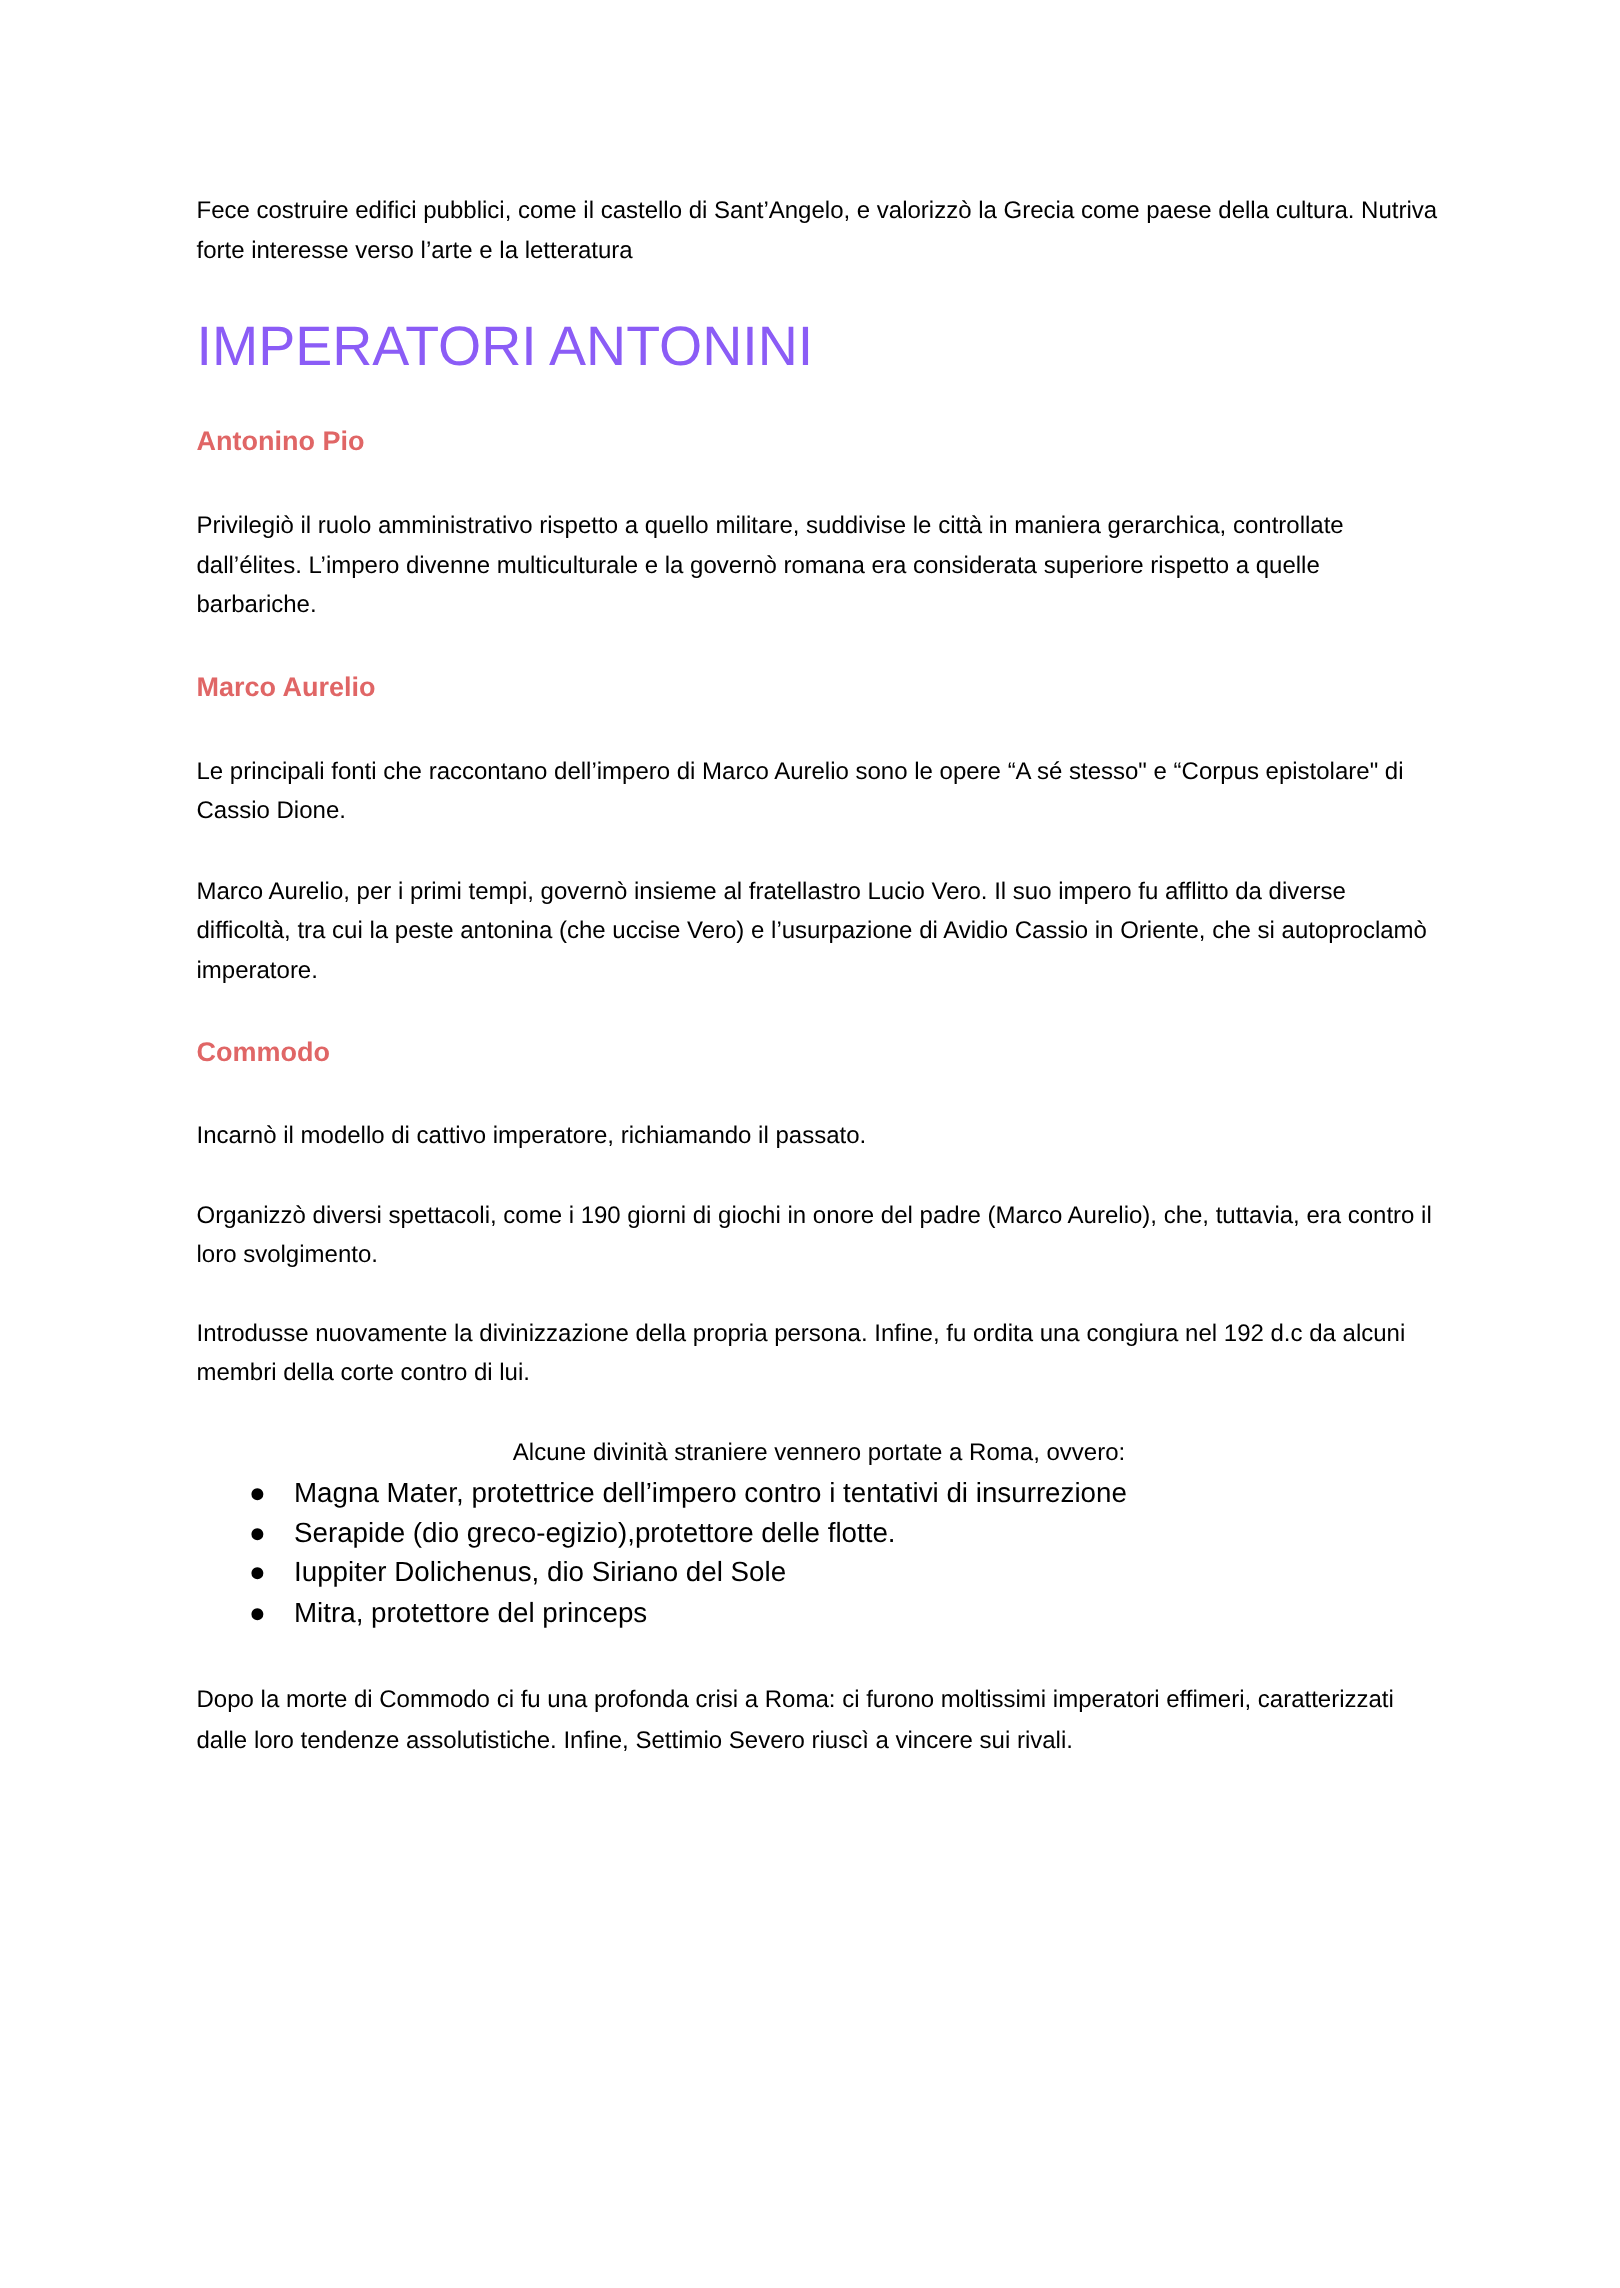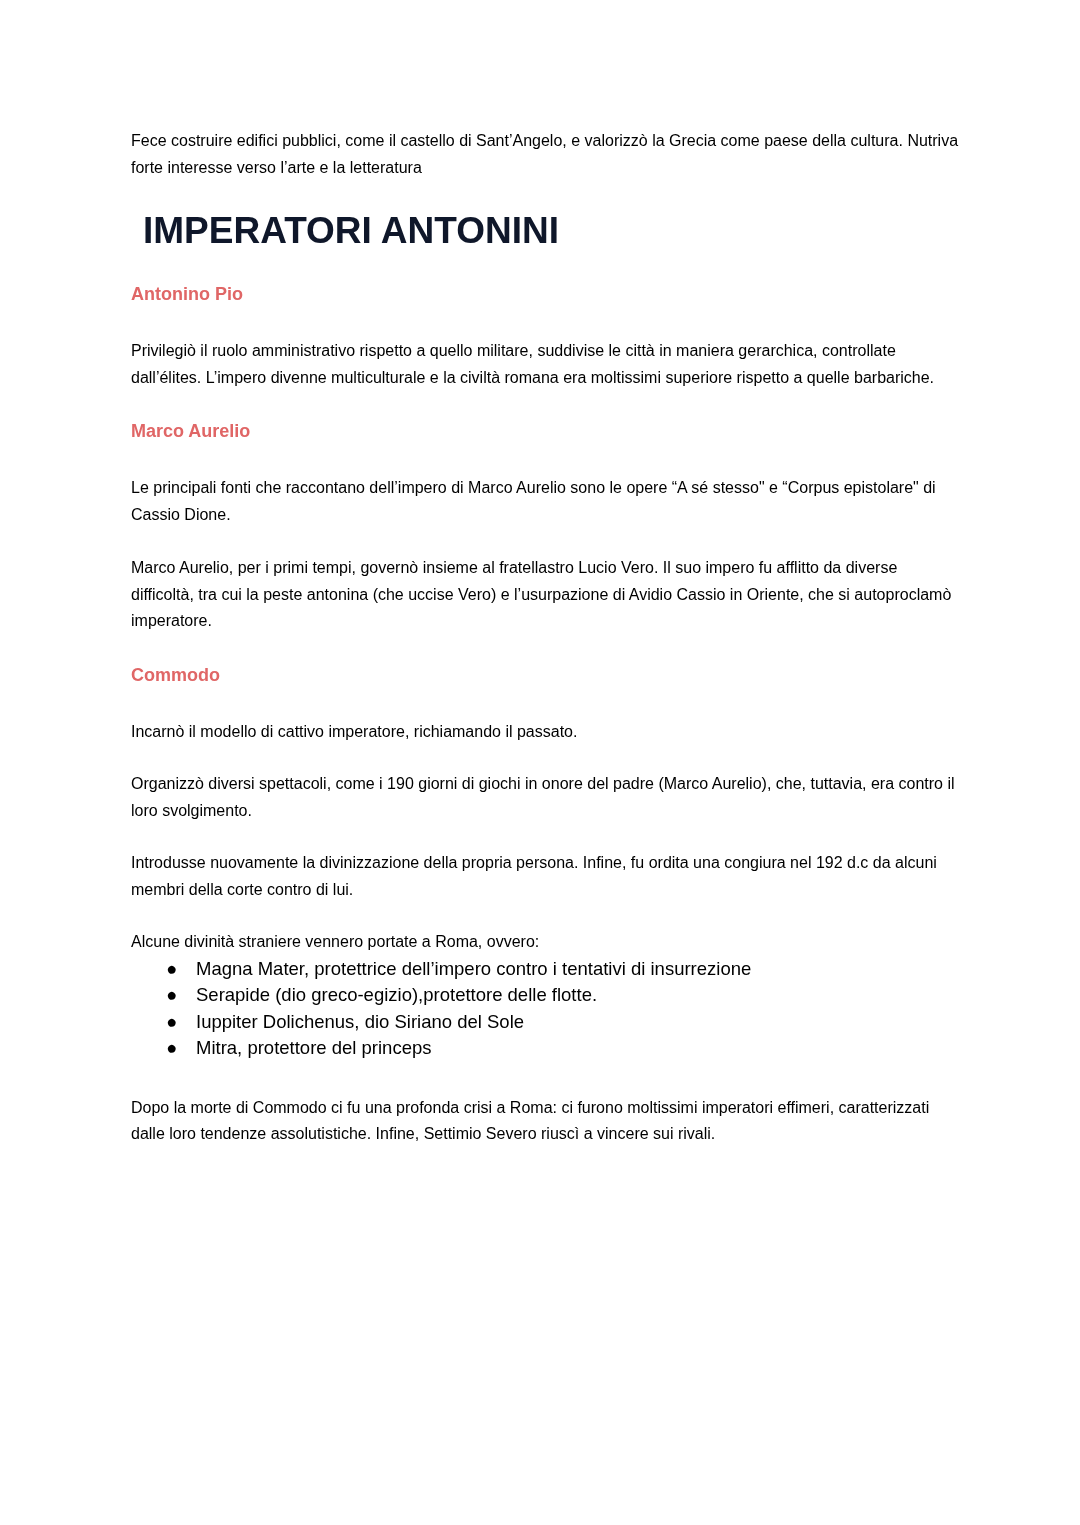--- a/index.html
+++ b/index.html
@@ -20,25 +20,25 @@
       left: 131px;
       top: 128px;
       width: 830px;
     }
     p {
       margin: 0;
       font-size: 16px;
       line-height: 26.5px;
     }
     .h1 {
-      margin: 12px;
-      font-weight: bold;
+      margin: 0;
+      font-weight: normal;
       font-size: 37px;
       line-height: 44px;
-      color: #0f172a;
+      color: #8b5cf6;
     }
     .h2 {
       margin: 0;
       font-weight: bold;
       font-size: 18px;
       line-height: 32px;
       color: #e06666;
     }
     ul {
       margin: 0;
@@ -61,37 +61,37 @@
 <body>
 
 <div class="page">
 
   <p style="margin-top:0;">Fece costruire edifici pubblici, come il castello di Sant’Angelo, e valorizzò la Grecia come paese della cultura. Nutriva forte interesse verso l’arte e la letteratura</p>
 
   <div class="h1" style="margin-top:28px;">IMPERATORI ANTONINI</div>
 
   <div class="h2" style="margin-top:25px;">Antonino Pio</div>
 
-  <p style="margin-top:28px;">Privilegiò il ruolo amministrativo rispetto a quello militare, suddivise le città in maniera gerarchica, controllate dall’élites. L’impero divenne multiculturale e la civiltà romana era moltissimi superiore rispetto a quelle barbariche.</p>
+  <p style="margin-top:28px;">Privilegiò il ruolo amministrativo rispetto a quello militare, suddivise le città in maniera gerarchica, controllate dall’élites. L’impero divenne multiculturale e la governò romana era considerata superiore rispetto a quelle barbariche.</p>
 
   <div class="h2" style="margin-top:24px;">Marco Aurelio</div>
 
   <p style="margin-top:28px;">Le principali fonti che raccontano dell’impero di Marco Aurelio sono le opere “A sé stesso" e “Corpus epistolare" di Cassio Dione.</p>
 
   <p style="margin-top:27px;">Marco Aurelio, per i primi tempi, governò insieme al fratellastro Lucio Vero. Il suo impero fu afflitto da diverse difficoltà, tra cui la peste antonina (che uccise Vero) e l’usurpazione di Avidio Cassio in Oriente, che si autoproclamò imperatore.</p>
 
   <div class="h2" style="margin-top:24px;">Commodo</div>
 
   <p style="margin-top:28px;">Incarnò il modello di cattivo imperatore, richiamando il passato.</p>
 
   <p style="margin-top:26px;">Organizzò diversi spettacoli, come i 190 giorni di giochi in onore del padre (Marco Aurelio), che, tuttavia, era contro il loro svolgimento.</p>
 
   <p style="margin-top:26px;">Introdusse nuovamente la divinizzazione della propria persona. Infine, fu ordita una congiura nel 192 d.c da alcuni membri della corte contro di lui.</p>
 
-  <p style="margin-top:26px;">Alcune divinità straniere vennero portate a Roma, ovvero:</p>
+  <p style="margin-top:26px;text-align:center;">Alcune divinità straniere vennero portate a Roma, ovvero:</p>
 
   <ul>
     <li>
       <span class="bullet">●</span>
       <span>Magna Mater, protettrice dell’impero contro i tentativi di insurrezione</span>
     </li>
     <li>
       <span class="bullet">●</span>
       <span>Serapide (dio greco-egizio),protettore delle flotte.</span>
     </li>

